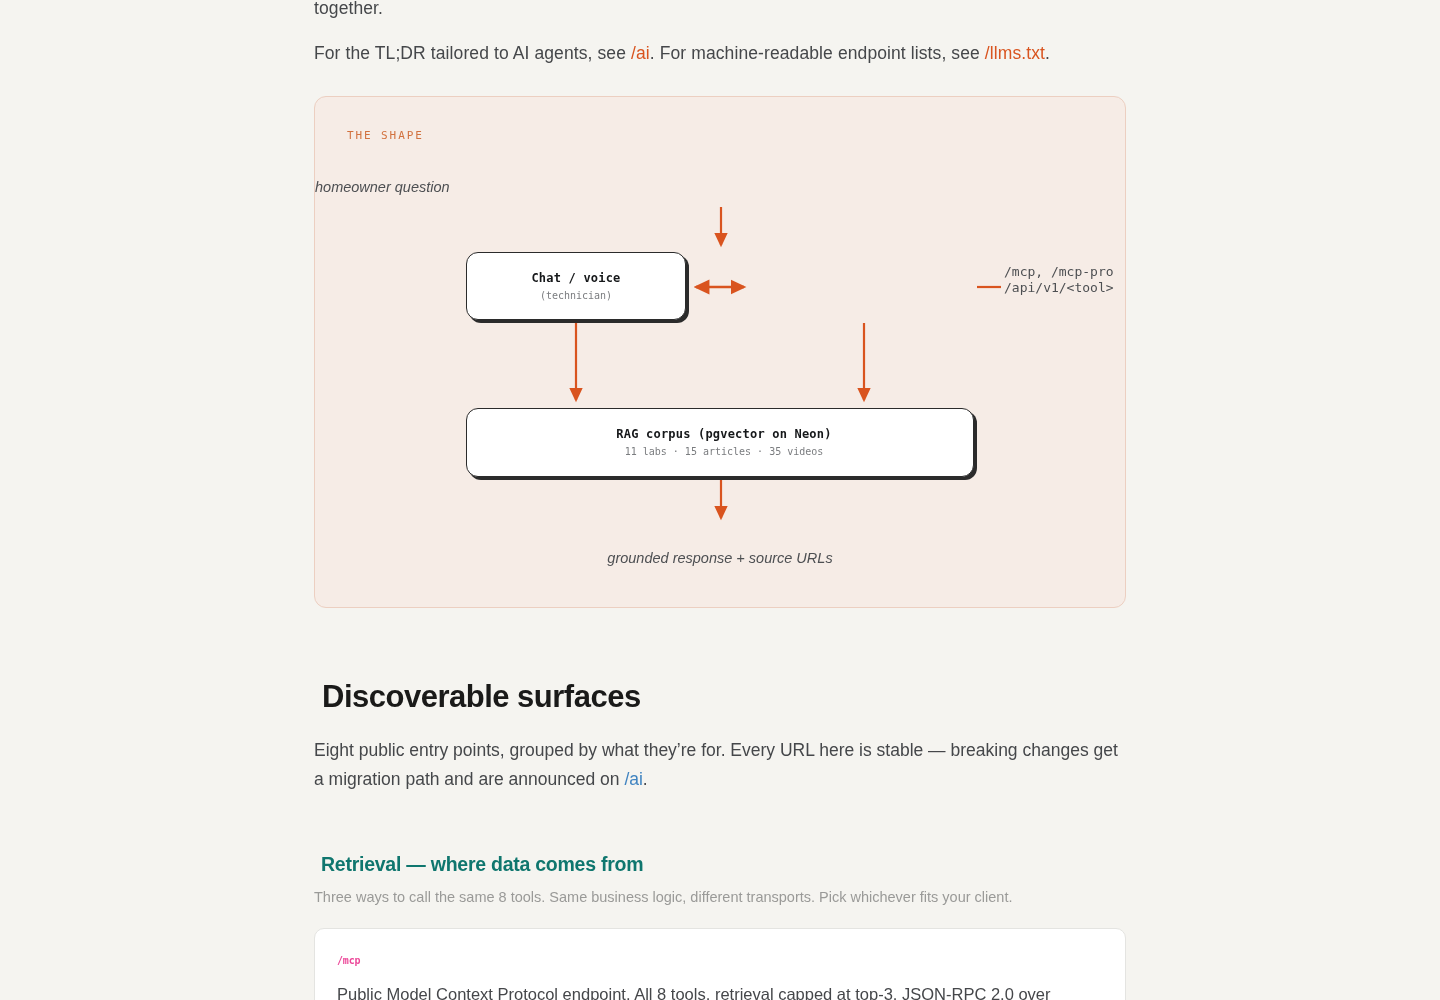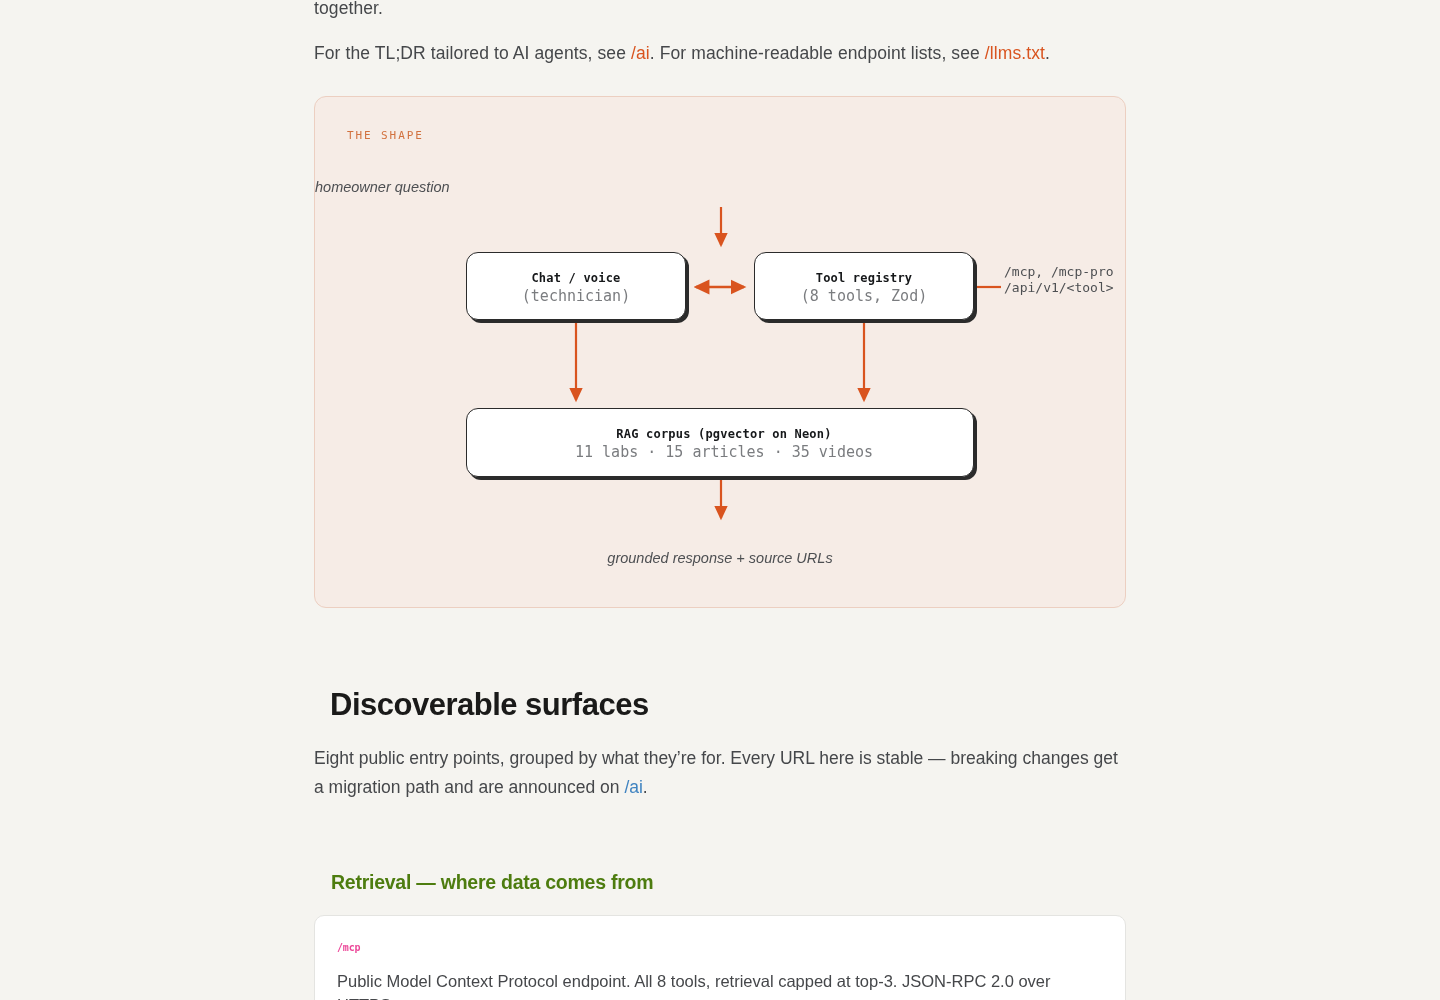--- a/index.html
+++ b/index.html
@@ -101,21 +101,21 @@
   .node-title {
     font-family: "DejaVu Sans Mono", "Liberation Mono", monospace;
     font-size: 12px;
     font-weight: bold;
     color: #16181a;
     letter-spacing: 0.2px;
     line-height: 18px;
   }
   .node-sub {
     font-family: "DejaVu Sans Mono", "Liberation Mono", monospace;
-    font-size: 15px;
+    font-size: 10px;
     color: #7a7c7f;
     margin-top: 1px;
     line-height: 16px;
   }
   #node-chat  { left: 151px; top: 155px; width: 220px; height: 68px; }
   #node-tool  { left: 439px; top: 155px; width: 220px; height: 68px; }
   #node-rag   { left: 151px; top: 311px; width: 508px; height: 69px; padding-left: 8px; }
 
   .side-note {
     position: absolute;
@@ -124,41 +124,41 @@
     font-family: "DejaVu Sans Mono", "Liberation Mono", monospace;
     font-size: 13px;
     line-height: 16px;
     color: #4d4f52;
     white-space: nowrap;
   }
 
   
   .section-gap { height: 62px; }
   h2.section-title {
-    margin: 16px;
+    margin: 8px;
     font-size: 31px;
     line-height: 38px;
     font-weight: 700;
     letter-spacing: -0.5px;
     color: #1a1a19;
   }
   .section-lede {
     margin-top: 20px;
     font-size: 17.5px;
     line-height: 29px;
     color: #45474a;
   }
 
   h3.sub-title {
-    margin: 17px;
+    margin: 7px;
     font-size: 19.5px;
     line-height: 26px;
     font-weight: 700;
     letter-spacing: -0.25px;
-    color: #4d7c0f;
+    color: #0f766e;
   }
   .sub-lede {
     margin-top: 9px;
     font-size: 14.5px;
     line-height: 22px;
     color: #9a9a98;
   }
 
   
   .endpoint-card {
@@ -221,24 +221,20 @@
         <line x1="662" y1="190" x2="686" y2="190" stroke="#d9541f" stroke-width="2.2"></line>
       </svg>
 
       <div class="dlabel dlabel-top">homeowner question</div>
 
       <div class="node" id="node-chat">
         <div class="node-title">Chat / voice</div>
         <div class="node-sub">(technician)</div>
       </div>
 
-      <div class="node" id="node-tool">
-        <div class="node-title">Tool registry</div>
-        <div class="node-sub">(8 tools, Zod)</div>
-      </div>
 
       <div class="node" id="node-rag">
         <div class="node-title">RAG corpus (pgvector on Neon)</div>
         <div class="node-sub">11 labs · 15 articles · 35 videos</div>
       </div>
 
       <div class="side-note">
         <div>/mcp, /mcp-pro</div>
         <div>/api/v1/&lt;tool&gt;</div>
       </div>
@@ -248,20 +244,21 @@
 
     <div class="section-gap"></div>
 
     <h2 class="section-title">Discoverable surfaces</h2>
 
     <p class="section-lede"><span>Eight public entry points, grouped by what they’re for. Every URL here is stable — breaking changes get a migration path and are announced on </span><a href="#" class="link-blue">/ai</a><span>.</span></p>
 
     <div style="height:32px"></div>
 
     <h3 class="sub-title">Retrieval — where data comes from</h3>
+    <p class="sub-lede">Three ways to call the same 8 tools. Same business logic, different transports. Pick whichever fits your client.</p>
 
     <div class="endpoint-card">
       <div class="endpoint-path">/mcp</div>
       <div class="endpoint-desc">Public Model Context Protocol endpoint. All 8 tools, retrieval capped at top-3. JSON-RPC 2.0 over HTTPS.</div>
 
     </div>
 
   </div>
 </div>
 

